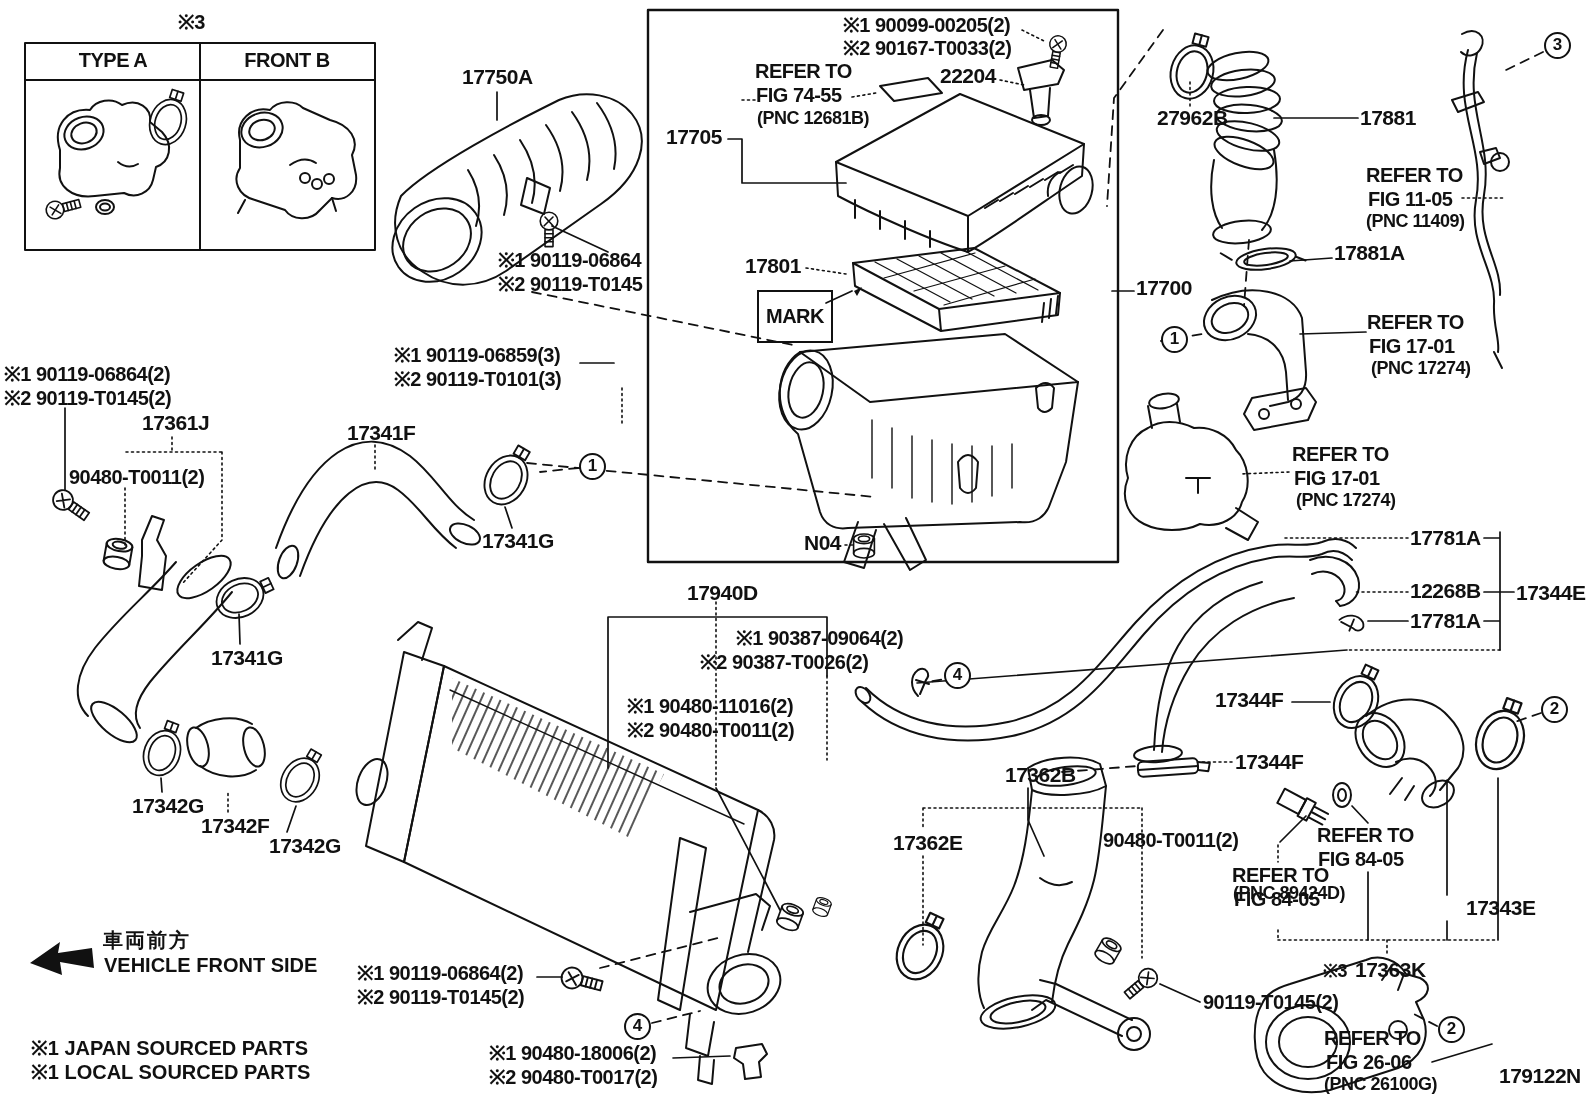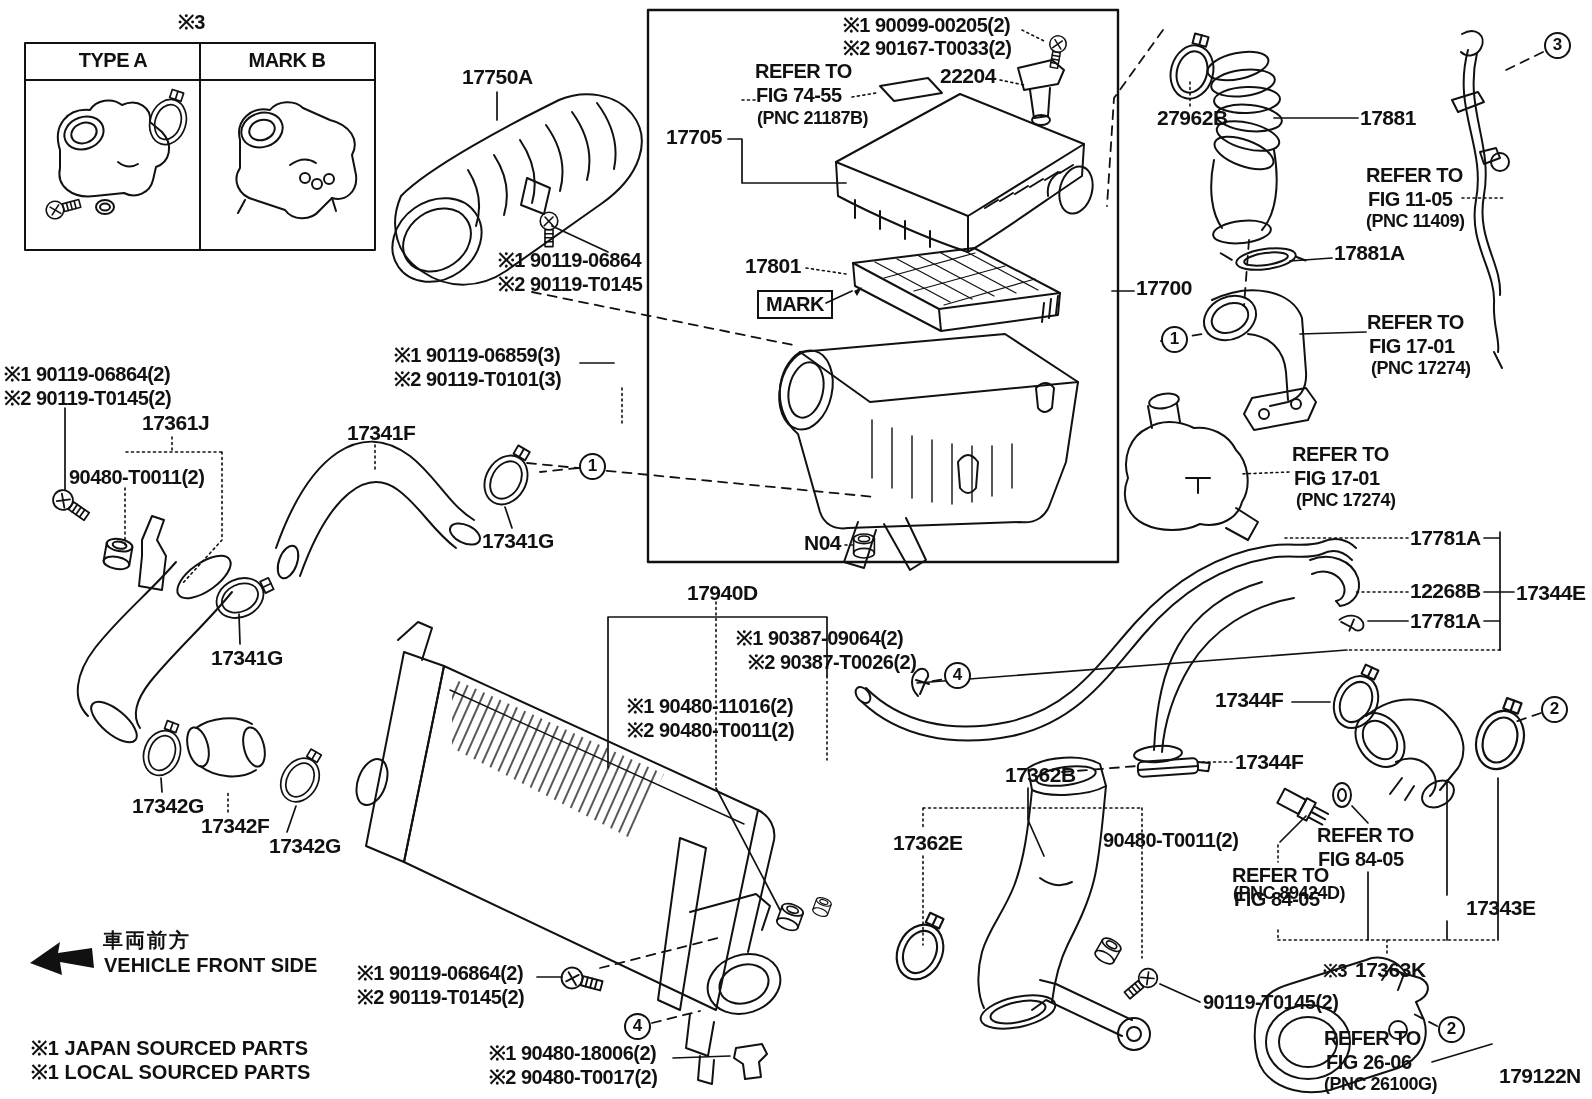--- a/index.html
+++ b/index.html
@@ -5,21 +5,21 @@
   html,body{margin:0;padding:0;background:#fff;}
   #stage{position:relative;width:1592px;height:1099px;background:#ffffff;overflow:hidden;
          font-family:"Liberation Sans",sans-serif;}
   #art{position:absolute;left:0;top:0;z-index:1;}
   .lbl{position:absolute;z-index:2;font-weight:bold;font-size:21px;line-height:1.05;
        color:#111;white-space:nowrap;letter-spacing:-0.5px;}
   .b20{font-size:20px;}
   .sm{font-size:18px;}
   .cell{text-align:center;}
   .markbox{position:absolute;z-index:2;border:2px solid #111;color:#111;font-weight:bold;
-       font-size:20px;line-height:25px;padding:0 7px;letter-spacing:-0.5px;}
+       font-size:20px;line-height:25px;padding:12px 7px;letter-spacing:-0.5px;}
   .callout{position:absolute;z-index:3;width:27px;height:27px;border:2.5px solid #111;
        border-radius:50%;box-sizing:border-box;text-align:center;font-weight:bold;
        font-size:17px;line-height:22px;color:#111;background:#fff;}
   .jp{letter-spacing:2px;}
 </style>
 </head>
 <body>
 
 <div id="stage">
 
@@ -328,31 +328,31 @@
       <path d="M1543,52 L1506,70"></path>
       <path d="M652,1023 L700,1011"></path>
       <path d="M600,968 L718,938"></path>
       <path d="M1062,772 L1138,766"></path>
     </g>
   </g>
 </svg>
 
 <div class="lbl b20" style="left:178px;top:12px">※3</div>
 <div class="lbl b20 cell" style="left:27px;top:50px;width:172px">TYPE A</div>
-<div class="lbl b20 cell" style="left:201px;top:50px;width:172px">MARK B</div>
+<div class="lbl b20 cell" style="left:201px;top:50px;width:172px">FRONT B</div>
 
 <div class="lbl" style="left:462px;top:66px">17750A</div>
 <div class="lbl b20" style="left:498px;top:250px">※1 90119-06864</div>
 <div class="lbl b20" style="left:498px;top:274px">※2 90119-T0145</div>
 
 <div class="lbl b20" style="left:843px;top:15px">※1 90099-00205(2)</div>
 <div class="lbl b20" style="left:843px;top:38px">※2 90167-T0033(2)</div>
 <div class="lbl b20" style="left:755px;top:61px">REFER TO</div>
 <div class="lbl b20" style="left:756px;top:85px">FIG 74-55</div>
-<div class="lbl sm" style="left:757px;top:109px">(PNC 21187B)</div>
+<div class="lbl sm" style="left:757px;top:109px">(PNC 12681B)</div>
 <div class="lbl" style="left:940px;top:65px">22204</div>
 <div class="lbl" style="left:666px;top:126px">17705</div>
 
 <div class="lbl" style="left:1157px;top:107px">27962B</div>
 <div class="lbl" style="left:1360px;top:107px">17881</div>
 <div class="lbl b20" style="left:1366px;top:165px">REFER TO</div>
 <div class="lbl b20" style="left:1368px;top:189px">FIG 11-05</div>
 <div class="lbl sm" style="left:1366px;top:212px">(PNC 11409)</div>
 <div class="lbl" style="left:1334px;top:242px">17881A</div>
 
@@ -376,21 +376,21 @@
 <div class="lbl" style="left:347px;top:422px">17341F</div>
 <div class="lbl" style="left:482px;top:530px">17341G</div>
 <div class="lbl" style="left:211px;top:647px">17341G</div>
 <div class="lbl" style="left:132px;top:795px">17342G</div>
 <div class="lbl" style="left:201px;top:815px">17342F</div>
 <div class="lbl" style="left:269px;top:835px">17342G</div>
 
 <div class="lbl" style="left:804px;top:532px">N04</div>
 <div class="lbl" style="left:687px;top:582px">17940D</div>
 <div class="lbl b20" style="left:736px;top:628px">※1 90387-09064(2)</div>
-<div class="lbl b20" style="left:748px;top:652px">※2 90387-T0026(2)</div>
+<div class="lbl b20" style="left:700px;top:652px">※2 90387-T0026(2)</div>
 <div class="lbl b20" style="left:627px;top:696px">※1 90480-11016(2)</div>
 <div class="lbl b20" style="left:627px;top:720px">※2 90480-T0011(2)</div>
 
 <div class="lbl" style="left:1410px;top:527px">17781A</div>
 <div class="lbl" style="left:1410px;top:580px">12268B</div>
 <div class="lbl" style="left:1516px;top:582px">17344E</div>
 <div class="lbl" style="left:1410px;top:610px">17781A</div>
 <div class="lbl" style="left:1215px;top:689px">17344F</div>
 <div class="lbl" style="left:1235px;top:751px">17344F</div>
 

